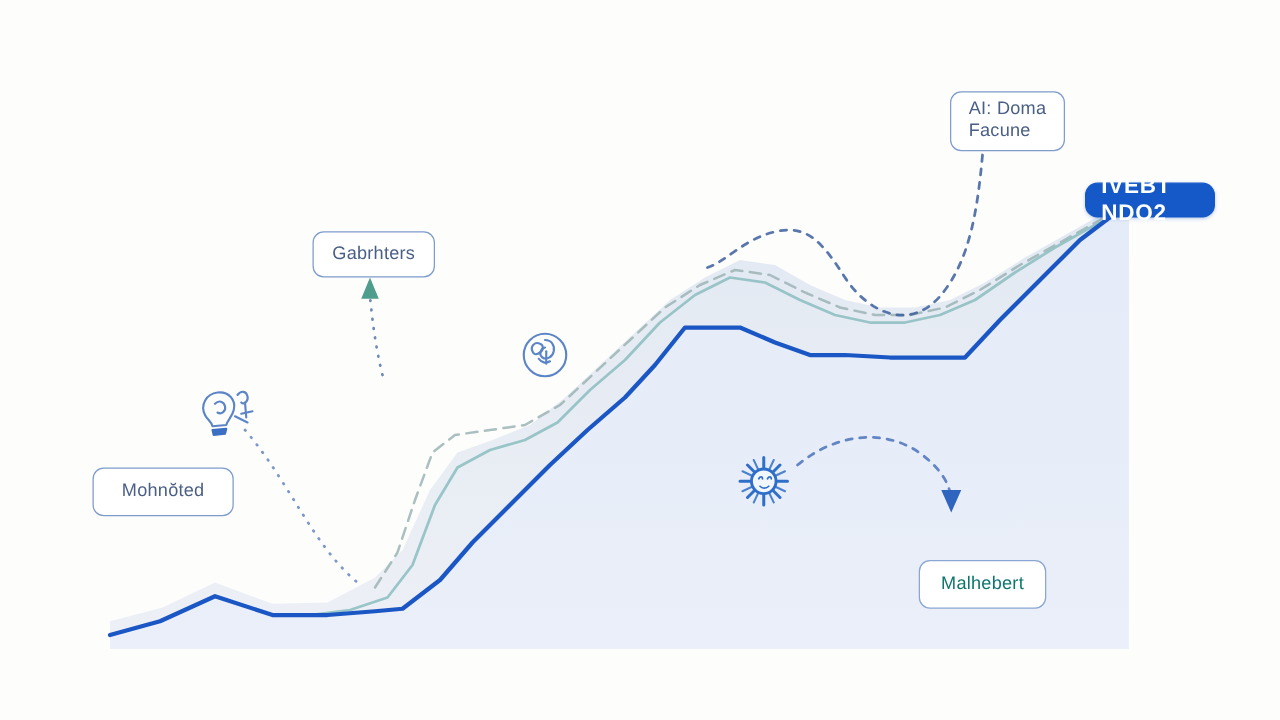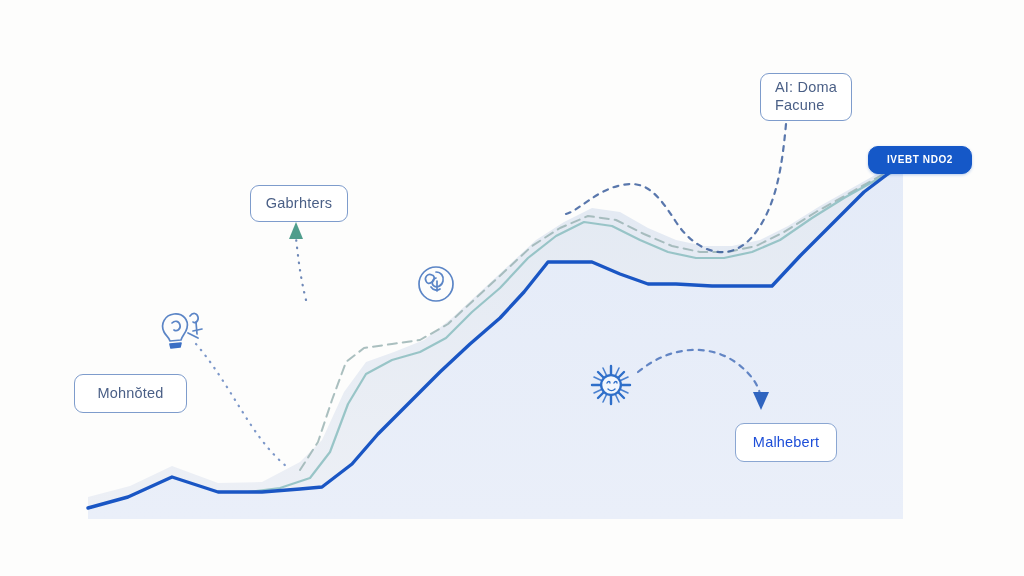--- a/index.html
+++ b/index.html
@@ -25,28 +25,28 @@
     border:1.3px solid #7e9ccc;
     border-radius:9px;
     background:#ffffff;
     color:#4a5f86;
     font-size:14.5px;
     letter-spacing:.2px;
     line-height:1.22;
     padding:7px 12px;
     white-space:pre-line;
   }
-  .pill.soft{ color:#1d4ed8; border-color:#8aa6d2; }
+  .pill.soft{ color:#0f766e; border-color:#8aa6d2;margin-top:25px; }
   .pill.accent{
     background:#1558c8;
     border-color:#1558c8;
     color:#ffffff;
     font-weight:600;
     border-radius:10px;
-    font-size:10px;
+    font-size:18px;
     letter-spacing:.6px;
     box-shadow:0 1px 3px rgba(21,88,200,.30);
   }
 
   
   #pill-monitored{ left:74px;  top:374px; width:113px;  height:39px; }
   #pill-gathers{   left:250px; top:185px; width:98px;  height:37px; }
   #pill-aidoma{    left:760px; top:73px;  width:92px;  height:48px; }
   #pill-malhebert{ left:735px; top:423px; width:102px; height:39px; }
   #badge-invest{   left:868px; top:146px; width:104px; height:28px; }

